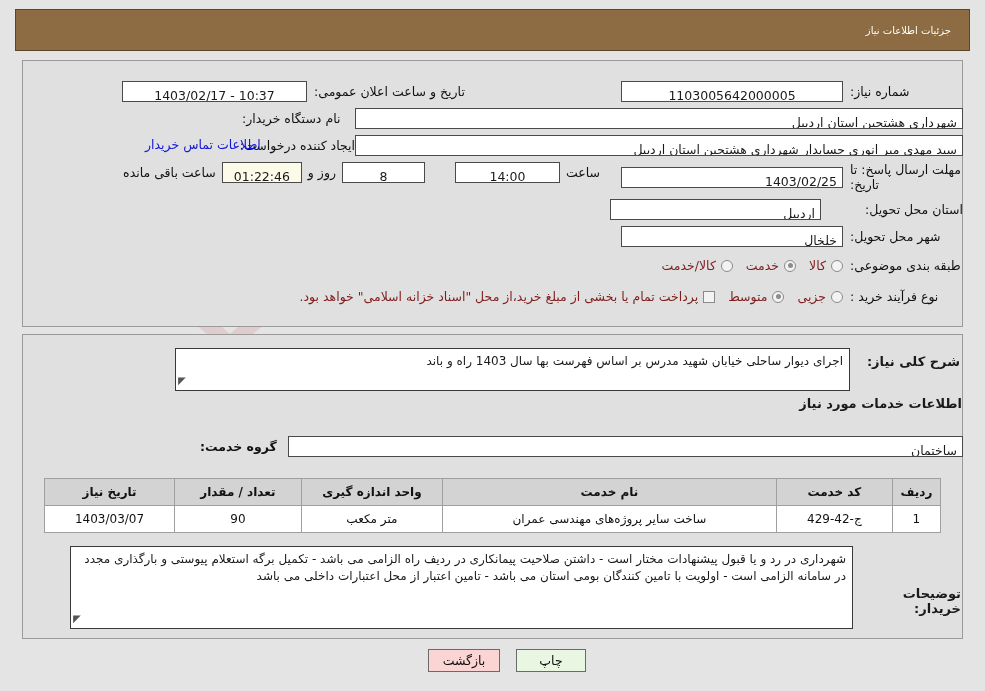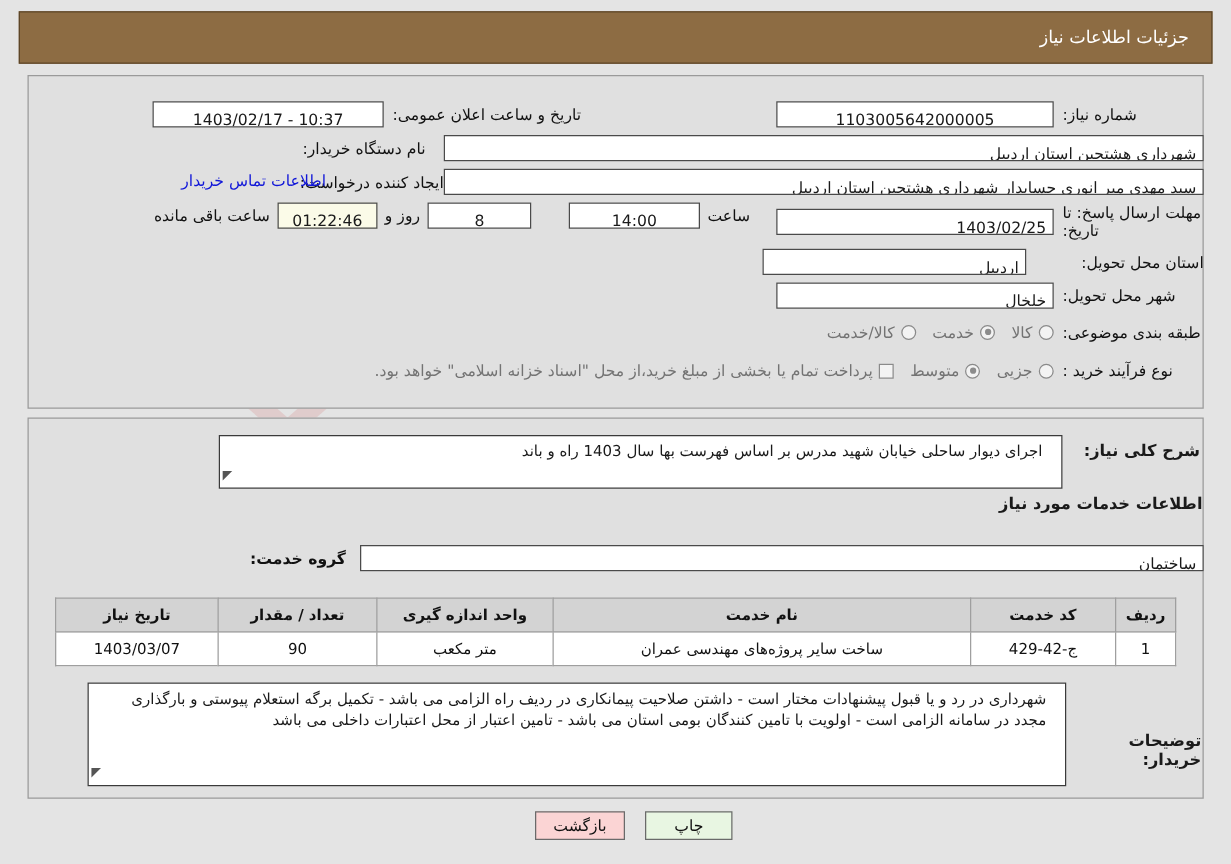--- a/index.html
+++ b/index.html
@@ -74,21 +74,21 @@
     width: 955px;
     height: 42px;
     background: #8d6c43;
     border: 1px solid #5d4628;
     box-sizing: border-box;
     color: #ffffff;
     display: flex;
     align-items: center;
     justify-content: flex-start;
     padding: 0 18px;
-    font-size: 14px;
+    font-size: 10px;
     z-index: 10;
   }
 
   
   .panel {
     position: absolute;
     background: #e0e0e0;
     border: 1px solid #9a9a9a;
     box-sizing: border-box;
     z-index: 10;
@@ -153,30 +153,30 @@
     background: #8c8c8c;
   }
   .chk {
     display: inline-block;
     width: 12px; height: 12px;
     border: 1px solid #8a8a8a;
     background: #f3f3f3;
     box-sizing: border-box;
     vertical-align: middle;
   }
-  .radio-lbl { font-size: 12.5px; color: #737373; padding: 0 5px 0 13px; }
+  .radio-lbl { font-size: 12.5px; color: #7f1d1d; padding: 0 5px 0 13px; }
 
   
   .ta {
     background: #ffffff;
     border: 1px solid #3a3a3a;
     box-sizing: border-box;
     font-size: 12px;
     color: #1a1a1a;
-    padding: 4px 15px 0 6px;
+    padding: 4px 6px 0 6px;
     text-align: right;
     line-height: 17px;
     direction: rtl;
     overflow: hidden;
     position: relative;
   }
   .ta .grip {
     position: absolute;
     left: 2px;
     bottom: 1px;

